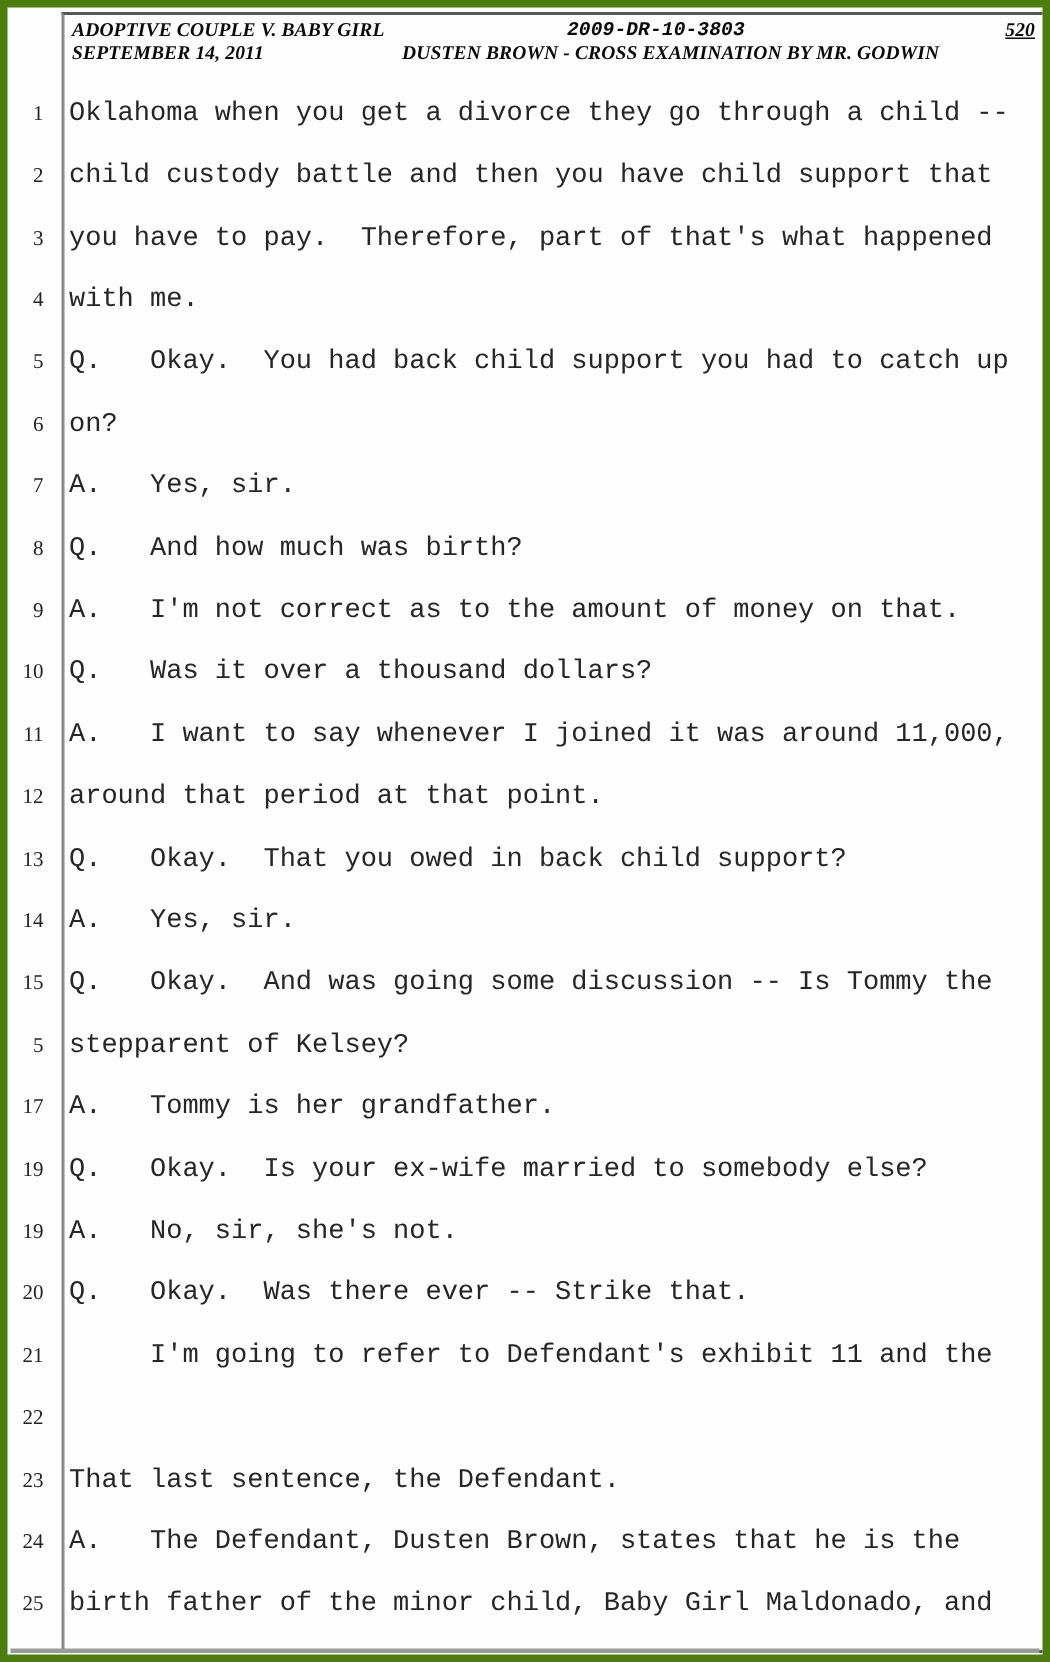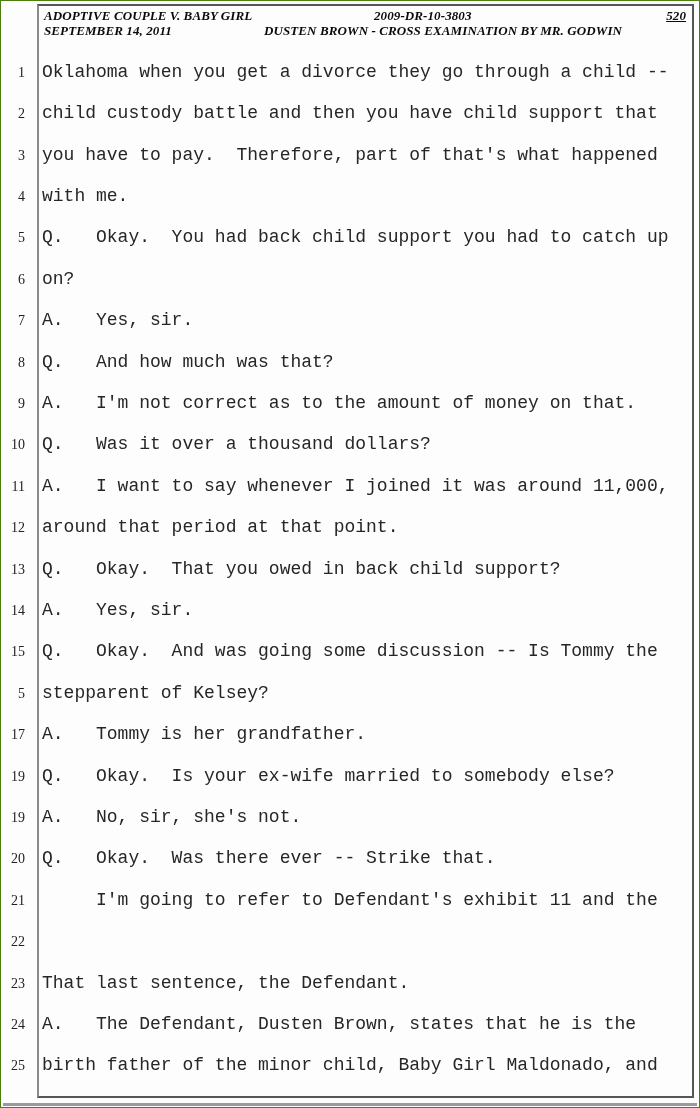--- a/index.html
+++ b/index.html
@@ -1,21 +1,21 @@
 <!DOCTYPE html>
 <html><head>
 <meta charset="utf-8">
 <style>
   html, body { margin: 0; padding: 0; background: #e8e8e8; }
   .page {
     position: relative;
     width: 700px;
     height: 1108px;
     background: #fdfdfd;
-    border: 1px solid #4d7c0f;
+    border: 5px solid #4d7c0f;
     box-sizing: border-box;
     overflow: hidden;
     font-family: "Liberation Serif", serif;
     color: #1c1c1c;
   }
   .bottom-edge {
     position: absolute;
     left: 2px; right: 2px; bottom: 1px;
     height: 3px;
     background: #9a9a9a;
@@ -31,21 +31,21 @@
   }
   .header {
     position: absolute;
     left: 36px; top: 3px;
     width: 657px; height: 38px;
     font: bold italic 13px/15px "Liberation Serif", serif;
     color: #0a0a0a;
     letter-spacing: 0.1px;
   }
   .h-case   { position: absolute; left: 7px;   top: 4px;  white-space: nowrap; }
-  .h-num    { position: absolute; left: 337px; top: 4px;  white-space: nowrap; }
+  .h-num    { position: absolute; left: 337px; top: 4px;  white-space: nowrap; font-family: Liberation Mono, monospace; }
   .h-page   { position: absolute; right: 8px;  top: 4px;  white-space: nowrap; text-decoration: underline; }
   .h-date   { position: absolute; left: 7px;   top: 19px; white-space: nowrap; }
   .h-proc   { position: absolute; left: 227px; top: 19px; white-space: nowrap; }
   .lines {
     position: absolute;
     left: 0; top: 51px;
     width: 700px;
   }
   .line {
     position: relative;
@@ -114,21 +114,21 @@
     <span class="txt">on?</span>
   </div>
 
   <div class="line">
     <span class="num">7</span>
     <span class="txt">A.   Yes, sir.</span>
   </div>
 
   <div class="line">
     <span class="num">8</span>
-    <span class="txt">Q.   And how much was that?</span>
+    <span class="txt">Q.   And how much was birth?</span>
   </div>
 
   <div class="line">
     <span class="num">9</span>
     <span class="txt">A.   I'm not correct as to the amount of money on that.</span>
   </div>
 
   <div class="line">
     <span class="num">10</span>
     <span class="txt">Q.   Was it over a thousand dollars?</span>

